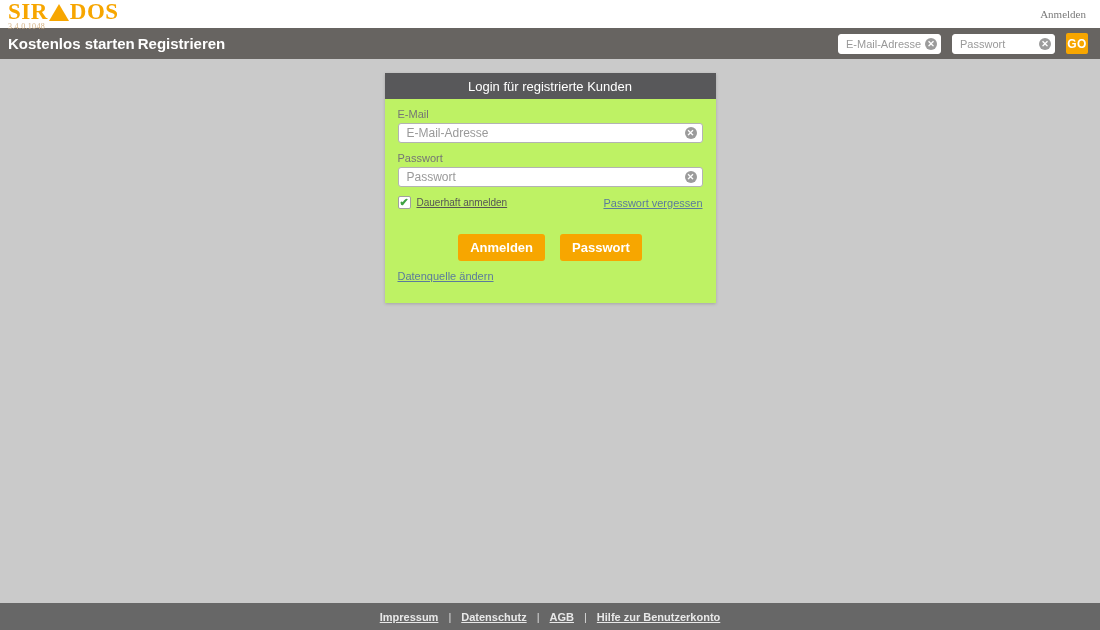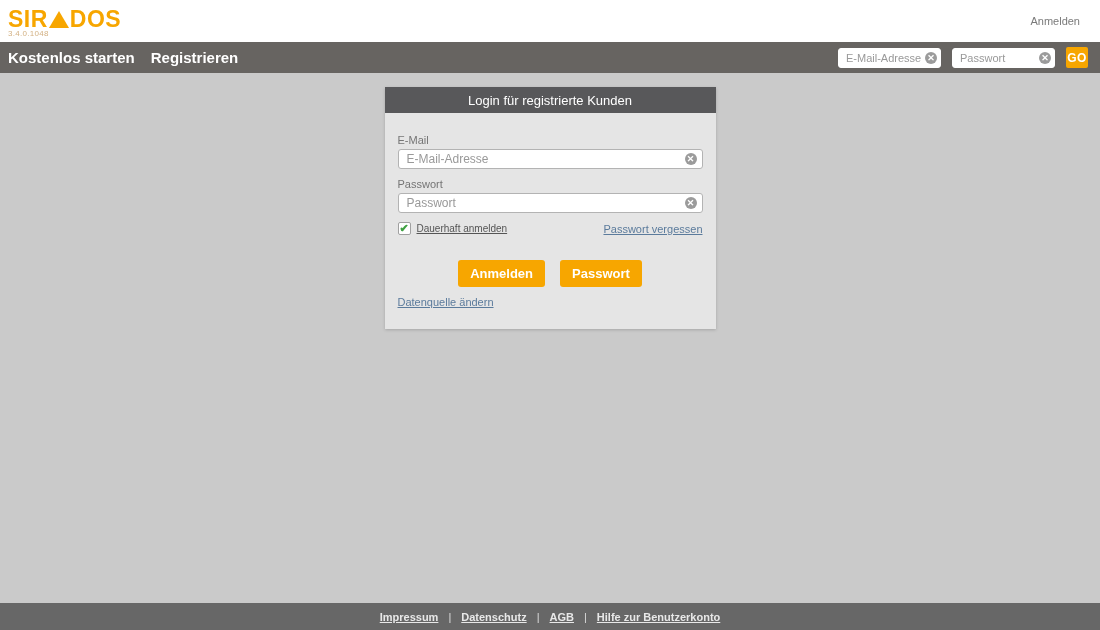--- a/index.html
+++ b/index.html
@@ -7,24 +7,25 @@
   body {
     font-family: "Liberation Sans", sans-serif;
     width: 1100px; height: 630px;
     display: flex; flex-direction: column;
     background: #CACACA;
     overflow: hidden;
   }
 
   
   .topbar {
-    height: 42px; background: #FFFFFF;
+    height: 28px; background: #FFFFFF;
     display: flex; align-items: center; justify-content: space-between;
-    padding: 0 20px 0 8px;
+    padding: 0 14px 0 8px;
     position: relative;
+    font-family: Liberation Serif, serif;
   }
   .logo { display: flex; flex-direction: column; line-height: 1; cursor: pointer; margin-top: 4px; }
   .logo-row { display: flex; align-items: flex-end; }
   .logo-text {
     color: #F7A600; font-size: 23px; font-weight: bold;
     letter-spacing: 0.5px; line-height: 20px;
   }
   .logo-triangle {
     width: 0; height: 0; display: inline-block;
     border-left: 10px solid transparent;
@@ -34,21 +35,21 @@
   }
   .logo-version { font-size: 8px; color: #D3B183; margin-top: 1px; letter-spacing: 0.3px; }
   .topbar-login { font-size: 11px; color: #7A7A7A; cursor: pointer; }
 
   
   .navbar {
     height: 31px; background: #676461;
     display: flex; align-items: center; justify-content: space-between;
     padding: 0 12px 0 8px;
   }
-  .nav-left { display: flex; align-items: center; gap: 16px; }
+  .nav-left { display: flex; align-items: center; gap: 3px; }
   .nav-item { color: #FFFFFF; font-size: 15px; font-weight: 600; cursor: pointer; }
   .nav-right { display: flex; align-items: center; gap: 11px; }
   .nav-input-wrap { position: relative; }
   .nav-input {
     width: 103px; height: 20px; border: 1px solid #FFFFFF; border-radius: 3px;
     font-family: "Liberation Sans", sans-serif;
     font-size: 11px; padding: 0 18px 0 7px; color: #444; outline: none;
   }
   .nav-input::placeholder { color: #999; }
   .clear-icon {
@@ -70,21 +71,21 @@
 
   .login-panel {
     width: 331px; margin: 14px auto 0 auto;
     box-shadow: 0 1px 3px rgba(0,0,0,0.18);
   }
   .panel-header {
     background: #58585A; color: #FFFFFF;
     height: 26px; display: flex; align-items: center; justify-content: center;
     font-size: 13px;
   }
-  .panel-body { background: #e5e5e5; padding: 21px 13px 21px 13px; }
+  .panel-body { background: #bef264; padding: 9px 13px 21px 13px; }
 
   .field-label { font-size: 11px; color: #757575; margin-bottom: 3px; }
   .field-wrap { position: relative; margin-bottom: 9px; }
   .field-input {
     width: 100%; height: 20px; border: 1px solid #B3B3B3; border-radius: 3px;
     font-family: "Liberation Sans", sans-serif;
     background: #FFFFFF; font-size: 12px; padding: 0 22px 0 8px; color: #444; outline: none;
   }
   .field-input::placeholder { color: #999; }
   .field-wrap .clear-icon { right: 6px; }

